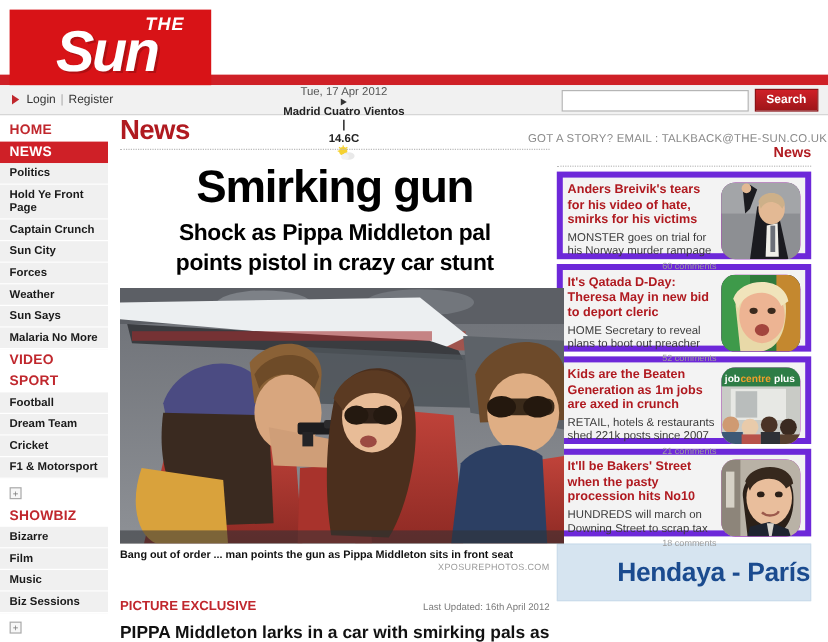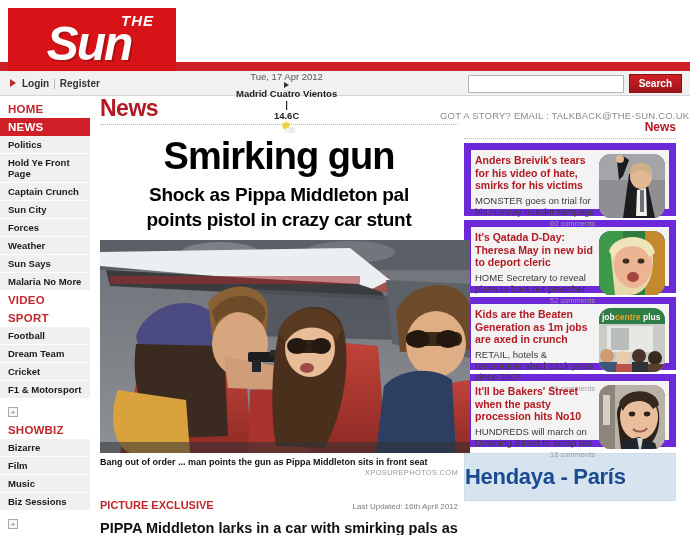--- a/index.html
+++ b/index.html
@@ -41,21 +41,21 @@
     display: flex; align-items: center;
     font-size: 10px; color: #444;
     position: relative;
   }
   .arrow-red {
     width: 0; height: 0; margin: 0 6px 0 10px;
     border-left: 6px solid #c0272d;
     border-top: 4px solid transparent;
     border-bottom: 4px solid transparent;
   }
-  .util-link { color: #333; font-weight: bold; font-size: 10px; cursor: pointer; }
+  .util-link { color: #333; font-weight: normal; font-size: 10px; cursor: pointer; }
   .util-sep { color: #aaa; margin: 0 4px; }
   .util-mid {
     position: absolute; left: 236px; top: 0; height: 25px;
     display: flex; align-items: center; font-size: 9.5px; color: #555; flex-direction: column;
   }
   .util-mid .arrow-sm {
     width: 0; height: 0; margin: 0 4px;
     border-left: 5px solid #333;
     border-top: 3.5px solid transparent;
     border-bottom: 3.5px solid transparent;
@@ -156,37 +156,37 @@
   }
 
   
   .rightcol { width: 218px; flex: 0 0 218px; padding-right: 6px; }
   .right-head {
     text-align: right; color: #b01a20; font-size: 12px; font-weight: bold;
     border-bottom: 1px dotted #bbb; padding-bottom: 4px; margin-bottom: 4px;
     padding-top: 24px;
   }
   .story {
-    display: flex; background: #f3f3f3; border: 7px solid #6d28d9;
+    display: flex; background: #f3f3f3; border: 5px solid #6d28d9;
     margin-bottom: 4px; padding: 4px; height: 73px; cursor: pointer;
   }
   .story-txt { flex: 1; padding-right: 4px; }
   .story-title {
     color: #b01a20; font-weight: bold; font-size: 10.5px;
     line-height: 12.5px;
   }
   .story-desc {
     color: #3b3b3b; font-size: 9.5px; line-height: 11px; margin-top: 3px;
   }
   .story-cmt { color: #9d9d9d; font-size: 7.5px; text-align: right; margin-top: 2px; }
   .story-img { width: 66px; height: 64px; overflow: hidden; position: relative; background: #a21caf; border-radius: 12px; }
 
   .promo {
     margin-top: 6px; background: #d6e4f0; height: 48px;
-    display: flex; align-items: center; justify-content: flex-start;
+    display: flex; align-items: center; justify-content: flex-end;
     border: 1px solid #cbdceb; cursor: pointer;
   }
   .promo-txt { color: #1b4b8f; font-size: 22px; font-weight: bold; letter-spacing: -.3px; }
 </style>
 </head>
 <body>
 
 <div class="masthead">
   <div class="logo-box">
     <span class="logo-the">THE</span>

